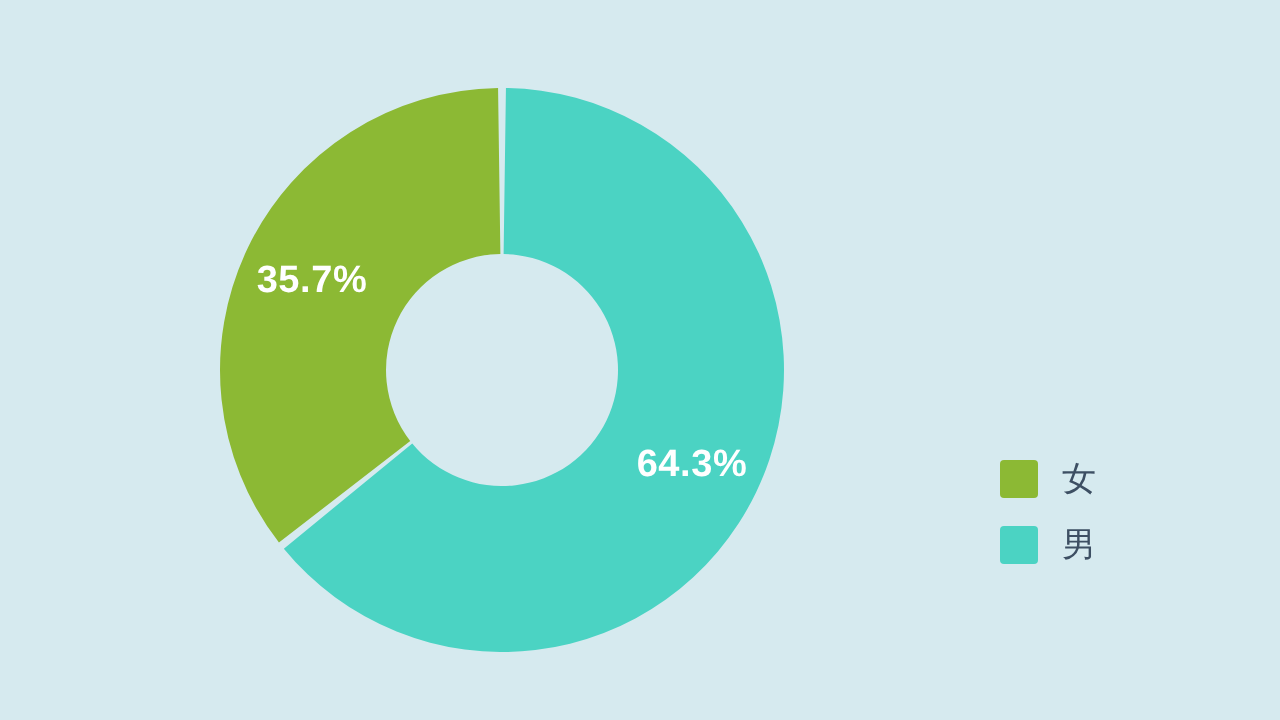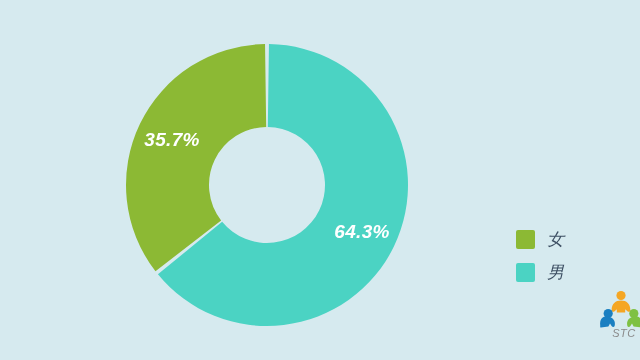--- a/index.html
+++ b/index.html
@@ -4,21 +4,21 @@
 <title>Donut Chart</title>
 <style>
   html,body{margin:0;padding:0;}
   body{
     width:640px;height:360px;
     background:#d6eaef;
     font-family:"Liberation Sans","DejaVu Sans",sans-serif;
     overflow:hidden;
     position:relative;
   }
-  #stage{position:absolute;left:16px;top:0;width:568px;height:360px;font-style:italic;}
+  #stage{position:absolute;left:0;top:0;width:568px;height:360px;}
 
   .chart-wrap{position:absolute;left:0;top:0;width:450px;height:360px;}
   .chart-svg{position:absolute;left:0;top:0;}
 
   .slice-label{
     font-weight:bold;
     font-size:19px;
     fill:#ffffff;
     font-family:"Liberation Sans","DejaVu Sans",sans-serif;
     letter-spacing:0.3px;
@@ -82,40 +82,14 @@
     <div class="legend-item">
       <span class="legend-swatch" id="sw0" style="background: rgb(140, 185, 52);"></span>
       <span class="legend-label">女</span>
     </div>
     <div class="legend-item">
       <span class="legend-swatch" id="sw1" style="background: rgb(75, 211, 195);"></span>
       <span class="legend-label">男</span>
     </div>
   </div>
 
-  <div class="logo">
-    <svg class="logo-mark" width="44" height="40" viewBox="0 0 44 40">
-
-      <g>
-        <circle cx="22" cy="7.5" r="4.6" fill="#f5a623"></circle>
-        <path d="M12.6 22.5 C12.6 15.8 16.6 12.6 22 12.6 C27.4 12.6 31.4 15.8 31.4 22.5
-                 C31.4 23.8 29.6 24.2 28.4 23.2 L26.2 21.2 L26.2 24.4 L17.8 24.4 L17.8 21.2
-                 L15.6 23.2 C14.4 24.2 12.6 23.8 12.6 22.5 Z" fill="#f5a623"></path>
-      </g>
-
-      <g>
-        <circle cx="9.2" cy="25.6" r="4.6" fill="#1a7fc1"></circle>
-        <path d="M1.2 37.4 C0.6 31.0 3.8 27.3 9.2 28.4 C14.4 29.5 16.9 33.3 15.6 38.0
-                 C15.2 39.2 13.4 39.2 12.6 38.0 L11.0 35.6 L9.4 38.5 L2.0 39.5
-                 C0.9 39.6 1.3 38.5 1.2 37.4 Z" fill="#1a7fc1"></path>
-      </g>
-
-      <g>
-        <circle cx="34.8" cy="25.6" r="4.6" fill="#7ec143"></circle>
-        <path d="M42.8 37.4 C43.4 31.0 40.2 27.3 34.8 28.4 C29.6 29.5 27.1 33.3 28.4 38.0
-                 C28.8 39.2 30.6 39.2 31.4 38.0 L33.0 35.6 L34.6 38.5 L42.0 39.5
-                 C43.1 39.6 42.7 38.5 42.8 37.4 Z" fill="#7ec143"></path>
-      </g>
-    </svg>
-    <div class="logo-text">STC</div>
-  </div>
 
 </div>
 
 </body></html>

